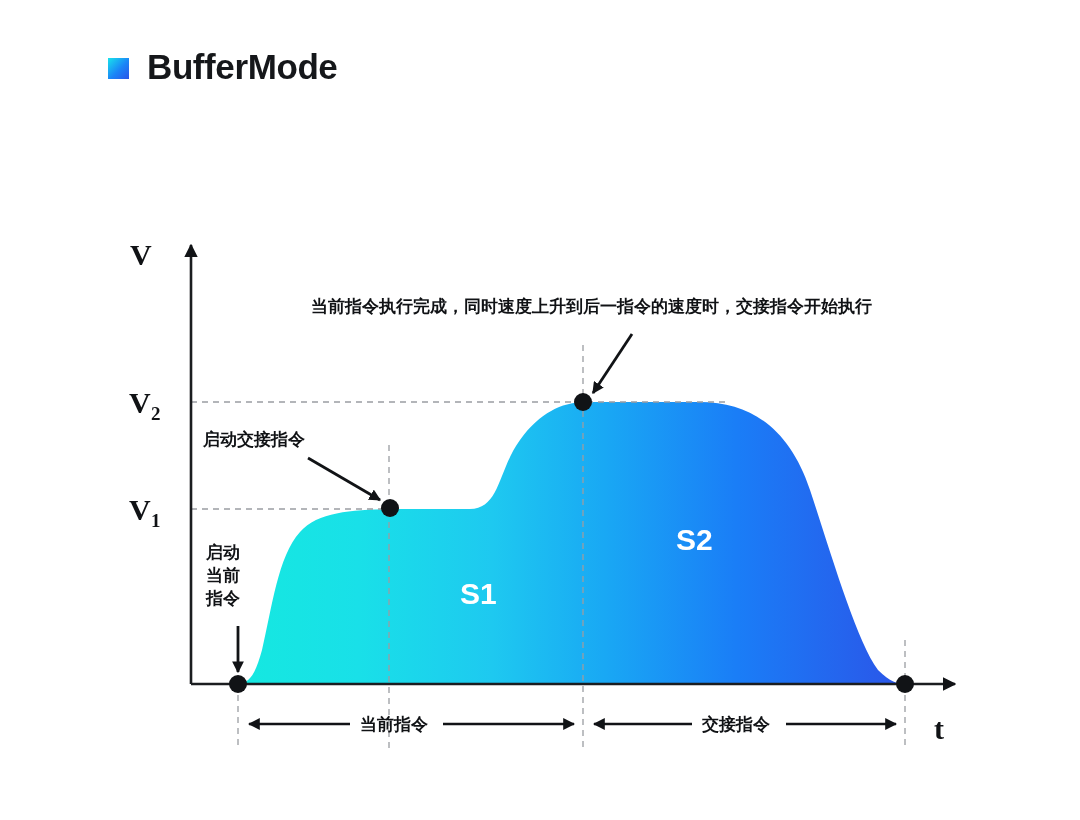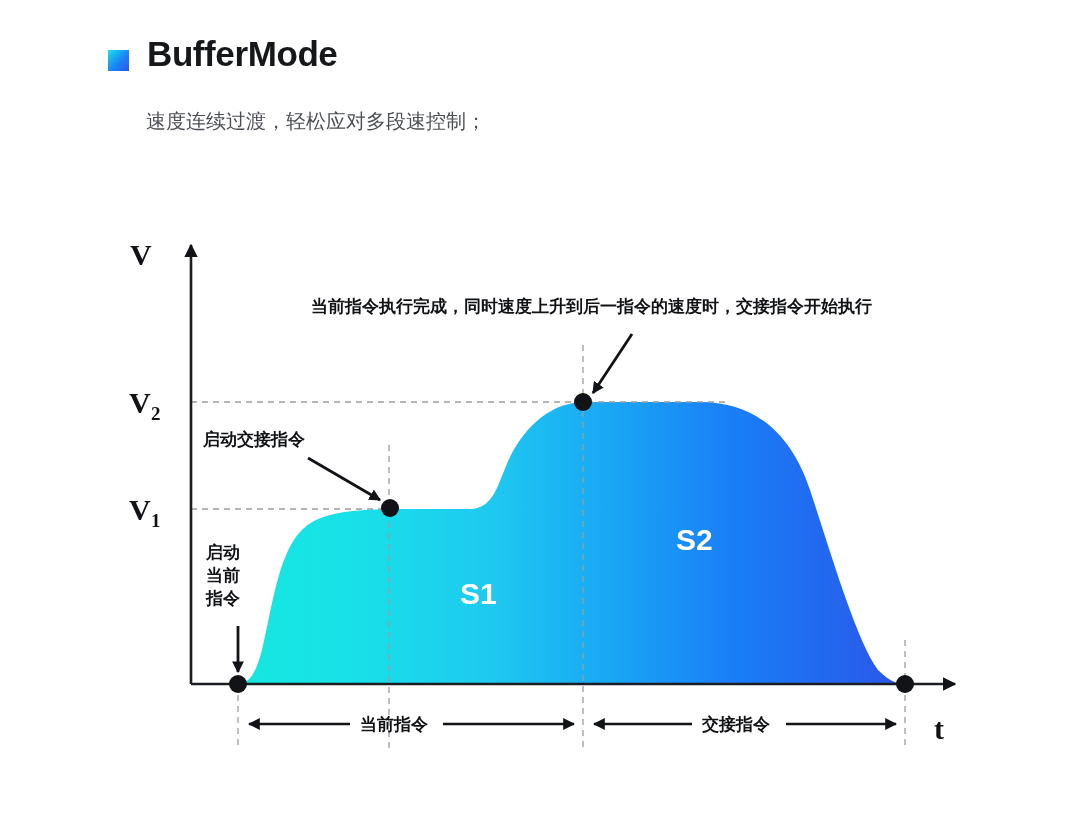--- a/index.html
+++ b/index.html
@@ -16,23 +16,23 @@
   }
   .header {
     position: absolute;
     left: 0;
     top: 0;
     width: 1080px;
   }
   .title-row {
     position: absolute;
     left: 108px;
-    top: 36px;
+    top: 49px;
     display: flex;
-    align-items: flex-end;
+    align-items: center;
   }
   .bullet-square {
     width: 21px;
     height: 21px;
     background: linear-gradient(135deg, #19e3ec 0%, #1a84f7 55%, #2b55e8 100%);
     flex: 0 0 auto;
     margin-right: 18px;
     margin-top: 4px;
   }
   .page-title {
@@ -111,21 +111,20 @@
 </style>
 </head>
 <body>
 
 <div class="header">
   <div class="title-row">
     <div class="bullet-square"></div>
     <div class="page-title">BufferMode</div>
   </div>
   <div class="subtitle">
-    <div>速度连续过渡，轻松应对多段速控制；</div>
   </div>
 </div>
 
 <div class="chart-wrap">
 <svg width="1080" height="820" viewBox="0 0 1080 820" xmlns="http://www.w3.org/2000/svg">
   <defs>
     <linearGradient id="areaGrad" x1="0" y1="0" x2="1" y2="0">
       <stop offset="0%" stop-color="#15e8e0"></stop>
       <stop offset="18%" stop-color="#19e0e8"></stop>
       <stop offset="38%" stop-color="#1ec9f0"></stop>

